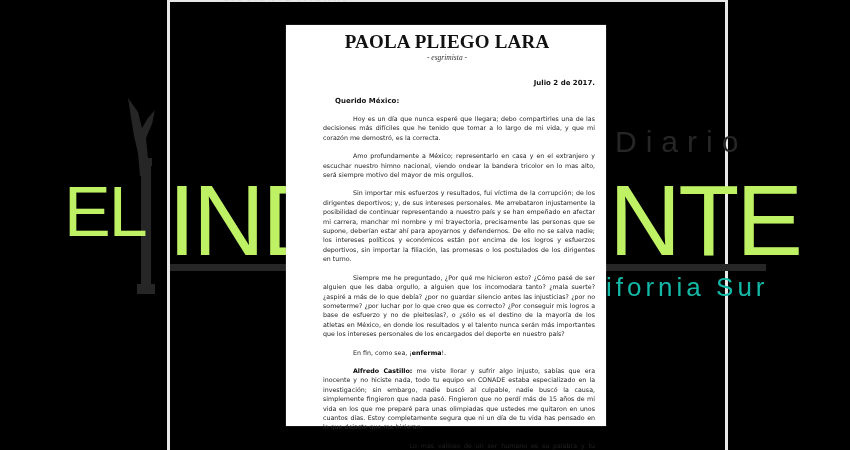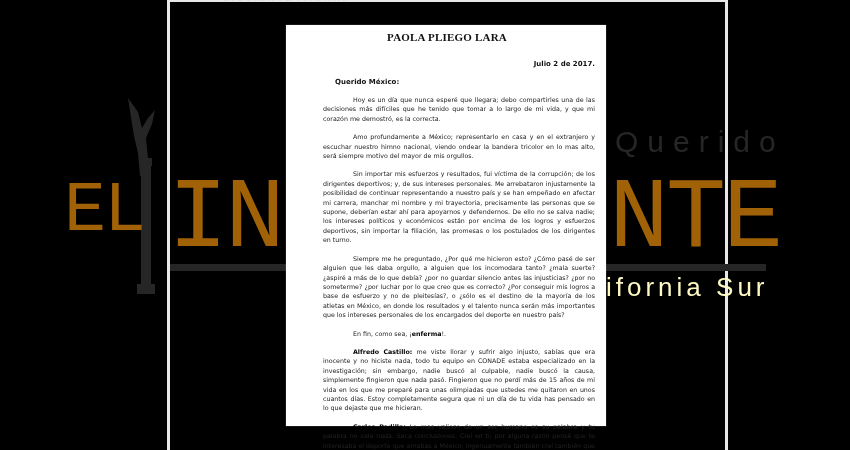--- a/index.html
+++ b/index.html
@@ -1,31 +1,31 @@
 <!DOCTYPE html>
 <html><head>
 <meta charset="utf-8">
 <style>
   html, body { margin:0; padding:0; }
   body { width:850px; height:450px; background:#000; position:relative; overflow:hidden; font-family:"DejaVu Sans", sans-serif; }
   .frame-line-left { position:absolute; left:167px; top:2px; width:3px; height:448px; background:#e8e8e8; }
   .frame-line-right { position:absolute; left:725px; top:0; width:3px; height:450px; background:#e8e8e8; }
   .frame-line-top { position:absolute; left:167px; top:0; width:561px; height:2px; background:#e8e8e8; }
   .top-cut-text { position:absolute; left:222px; top:-9px; color:#ddd; font-size:11px; font-weight:bold; letter-spacing:0.5px; white-space:nowrap; }
-  .wm { position:absolute; color:#a16207; font-family:Liberation Mono, monospace; }
+  .wm { position:absolute; color:#bef264; font-family:Liberation Sans, sans-serif; }
   .wm-el { left:64px; top:172px; font-size:70px; letter-spacing:-2px; }
   .wm-ind { left:168px; top:163px; font-size:100px; letter-spacing:-3px; }
   .wm-nte { left:609px; top:163px; font-size:100px; letter-spacing:-3px; }
   .wm-diario { position:absolute; left:615px; top:125px; color:#262626; font-family:"Liberation Sans", sans-serif; font-size:30px; letter-spacing:9px; }
   .wm-bar { position:absolute; left:170px; top:264px; width:596px; height:7px; background:#262626; }
-  .wm-sur { position:absolute; left:606px; top:272px; color:#fef9c3; font-family:"Liberation Sans", sans-serif; font-size:26px; letter-spacing:4px; }
+  .wm-sur { position:absolute; left:606px; top:272px; color:#14b8a6; font-family:"Liberation Sans", sans-serif; font-size:26px; letter-spacing:4px; }
   .wm-column { position:absolute; left:126px; top:98px; width:33px; height:198px; }
   .page { position:absolute; left:286px; top:25px; width:320px; height:401px; background:#fff; box-shadow:0 0 1px #888; }
   .page-inner { padding:0 11px 0 13px; }
-  .title { text-align:center; font-family:"Liberation Serif", serif; font-weight:bold; font-size:11px; color:#111; margin-top:6px; letter-spacing:0.2px; }
+  .title { text-align:center; font-family:"Liberation Serif", serif; font-weight:bold; font-size:19px; color:#111; margin-top:6px; letter-spacing:0.2px; }
   .subtitle { text-align:center; font-family:"Liberation Serif", serif; font-style:italic; font-size:7.5px; color:#333; margin-top:0px; }
   .date { text-align:right; font-size:7px; font-weight:bold; color:#111; margin-top:17px; }
   .salutation { font-size:7px; font-weight:bold; color:#111; margin-top:10px; margin-left:36px; }
   p { font-size:6.3px; line-height:9.4px; color:#222; text-align:justify; margin:9px 0 0 0; padding-left:24px; text-indent:30px; }
   p.short { text-indent:30px; }
   p b { color:#000; }
 </style>
 </head>
 <body>
 
@@ -39,28 +39,29 @@
     <g fill="#262626">
       <path d="M2 0 L12 14 L16 30 L22 20 L29 12 L26 26 L20 40 L22 60 L18 78 L14 78 L12 55 L8 38 Z"></path>
       <rect x="14" y="60" width="12" height="8"></rect>
       <rect x="15" y="68" width="10" height="120"></rect>
       <rect x="11" y="186" width="18" height="10"></rect>
     </g>
   </svg>
   <div class="wm wm-el">EL</div>
   <div class="wm wm-ind">IND</div>
   <div class="wm wm-nte">NTE</div>
-  <div class="wm-diario">Querido</div>
+  <div class="wm-diario">Diario</div>
   <div class="wm-bar"></div>
   <div class="wm-sur">ifornia Sur</div>
 </div>
 
 <div class="page">
   <div class="page-inner">
     <div class="title">PAOLA PLIEGO LARA</div>
+    <div class="subtitle">- esgrimista -</div>
     <div class="date">Julio 2 de 2017.</div>
     <div class="salutation">Querido México:</div>
 
     <p>Hoy es un día que nunca esperé que llegara; debo compartirles una de las decisiones más difíciles que he tenido que tomar a lo largo de mi vida, y que mi corazón me demostró, es la correcta.</p>
     <p>Amo profundamente a México; representarlo en casa y en el extranjero y escuchar nuestro himno nacional, viendo ondear la bandera tricolor en lo mas alto, será siempre motivo del mayor de mis orgullos.</p>
     <p>Sin importar mis esfuerzos y resultados, fui víctima de la corrupción; de los dirigentes deportivos; y, de sus intereses personales. Me arrebataron injustamente la posibilidad de continuar representando a nuestro país y se han empeñado en afectar mi carrera, manchar mi nombre y mi trayectoria, precisamente las personas que se supone, deberían estar ahí para apoyarnos y defendernos. De ello no se salva nadie; los intereses políticos y económicos están por encima de los logros y esfuerzos deportivos, sin importar la filiación, las promesas o los postulados de los dirigentes en turno.</p>
     <p>Siempre me he preguntado, ¿Por qué me hicieron esto? ¿Cómo pasé de ser alguien que les daba orgullo, a alguien que los incomodara tanto? ¿mala suerte? ¿aspiré a más de lo que debía? ¿por no guardar silencio antes las injusticias? ¿por no someterme? ¿por luchar por lo que creo que es correcto? ¿Por conseguir mis logros a base de esfuerzo y no de pleitesías?, o ¿sólo es el destino de la mayoría de los atletas en México, en donde los resultados y el talento nunca serán más importantes que los intereses personales de los encargados del deporte en nuestro país?</p>
 
     <p class="short"><span>En fin, como sea, ¡</span><b>enferma</b><span>!.</span></p>
 

